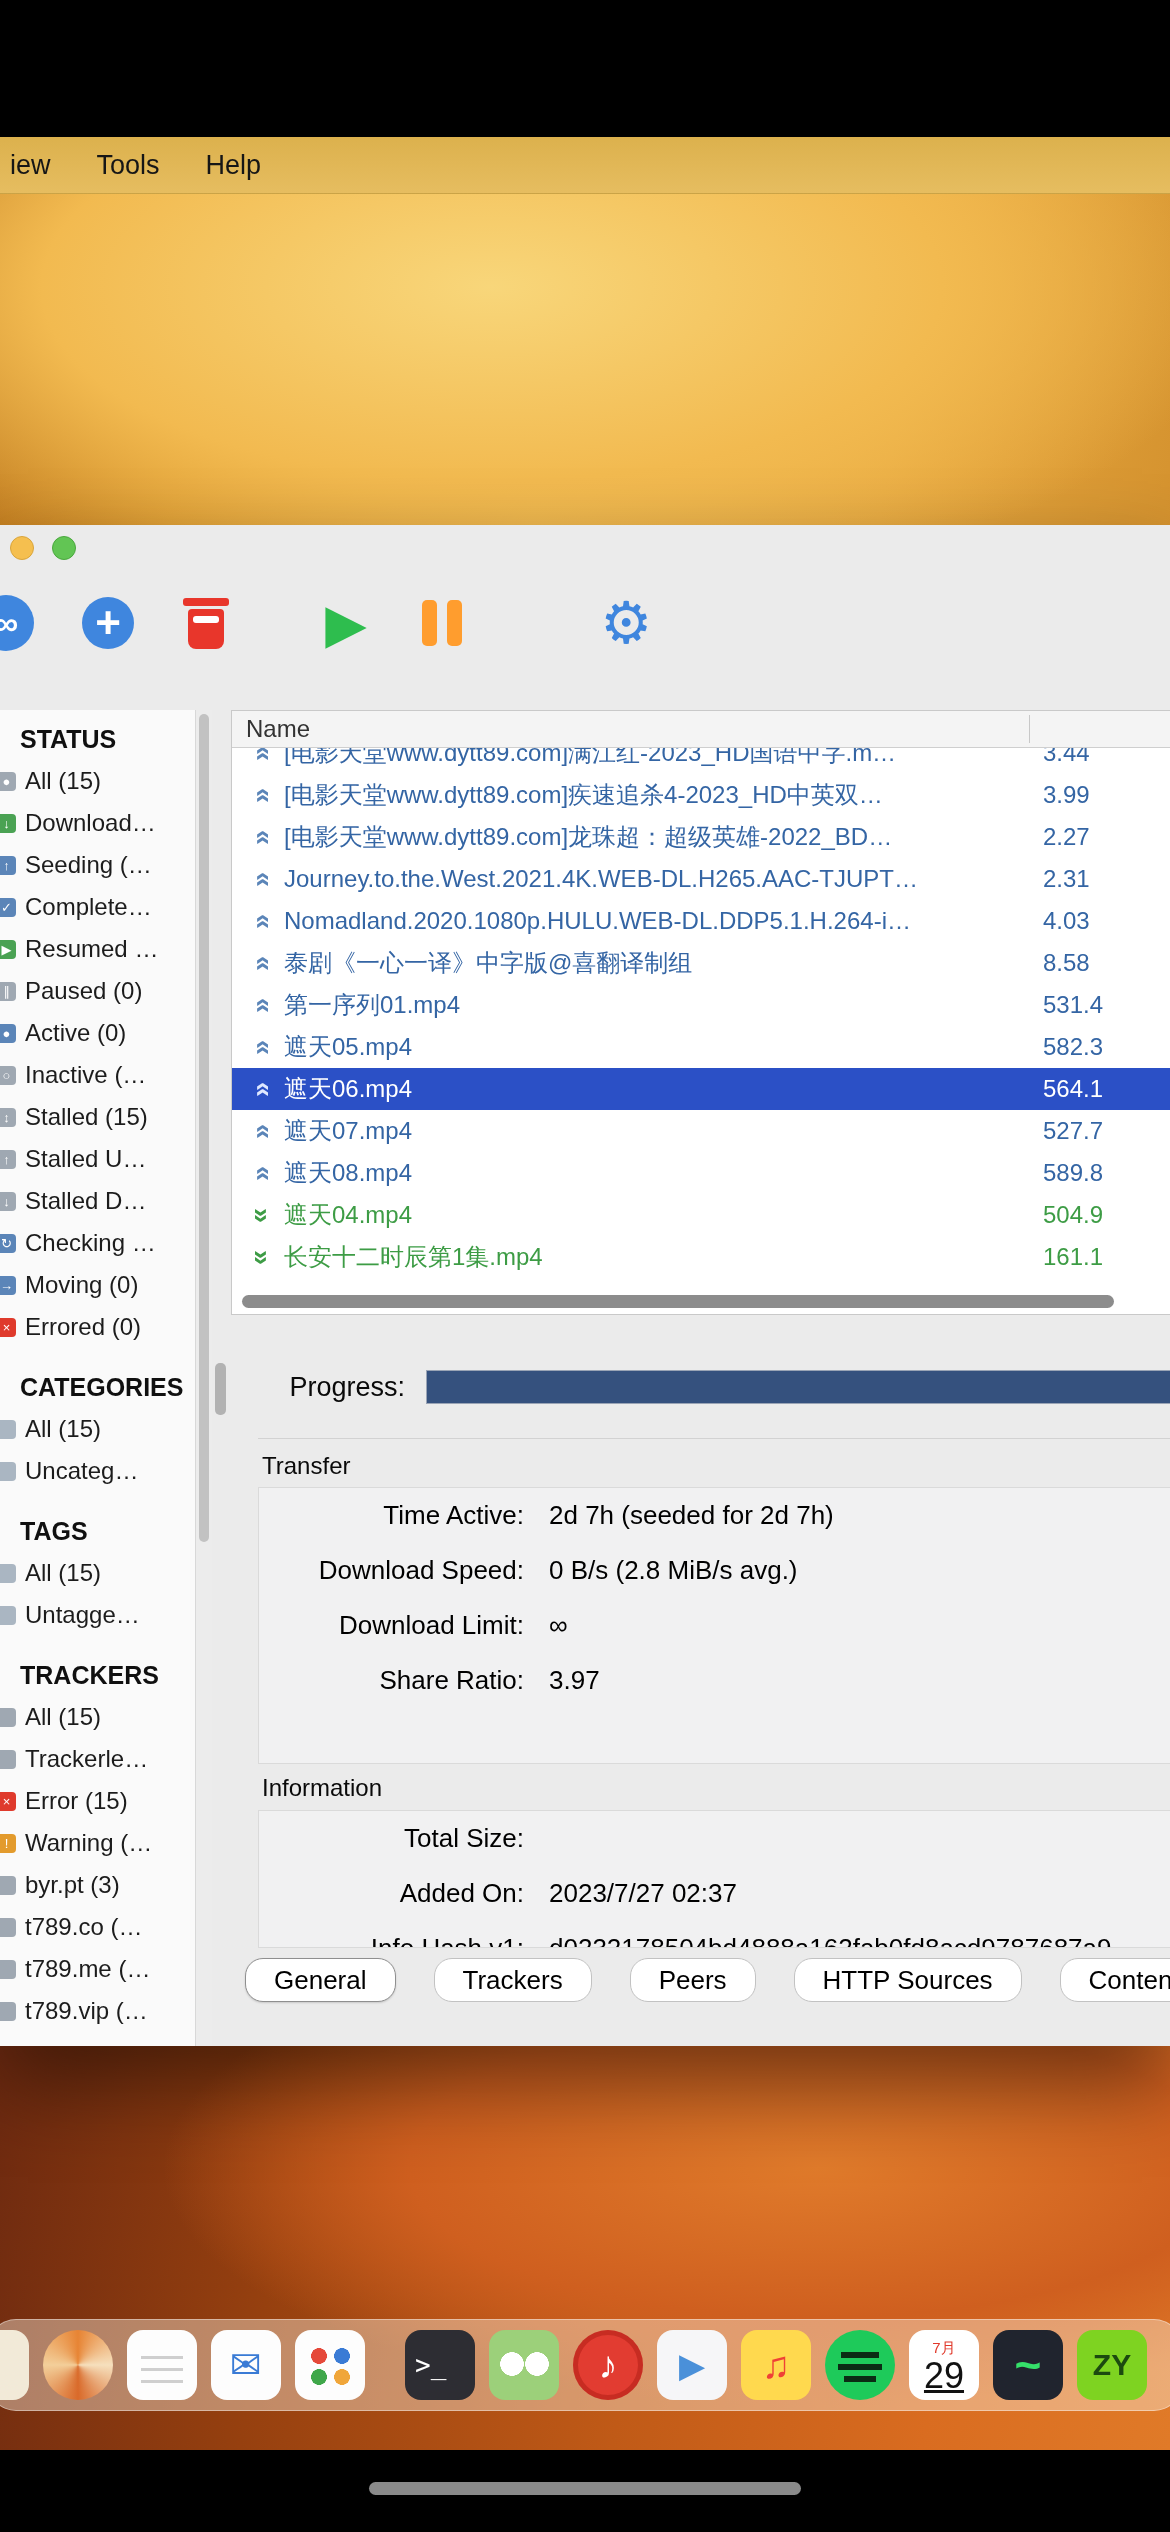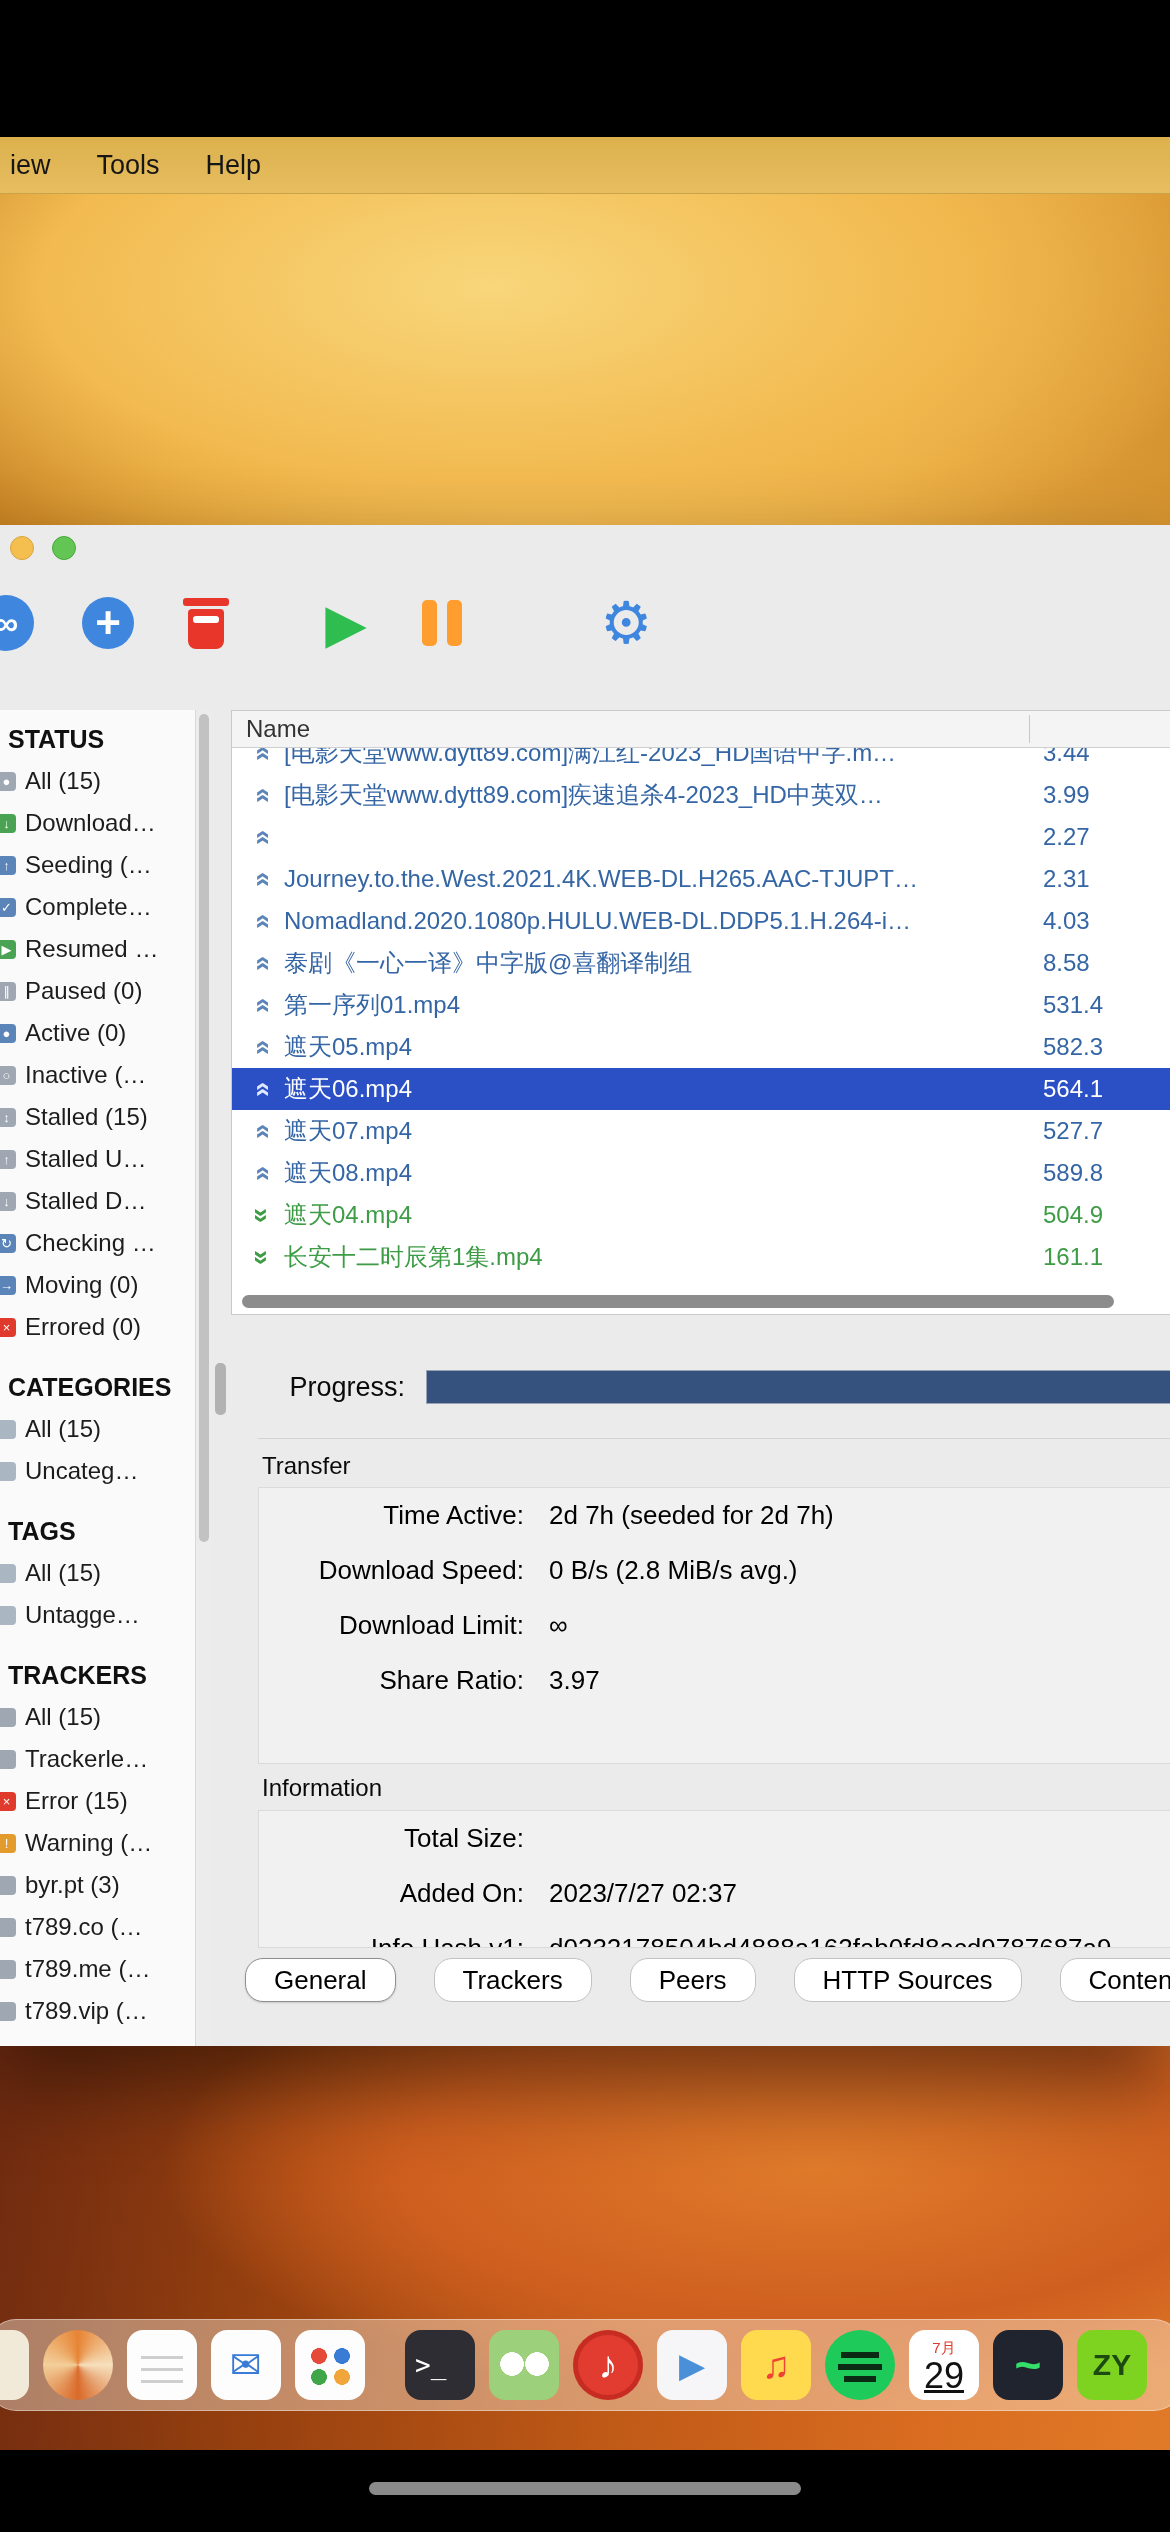--- a/index.html
+++ b/index.html
@@ -50,21 +50,21 @@
   .trash-body::after { content:""; position:absolute; left:5px; top:7px; width:26px; height:7px; background:#fff; border-radius:3px; }
   .tb-play { left:318px; width:56px; height:60px; color:#2ebd4e; font-size:54px; }
   .tb-pause { left:414px; width:56px; height:60px; gap:10px; }
   .pause-bar { width:15px; height:46px; background:#ff9d2e; border-radius:5px; }
   .tb-gear { left:596px; width:60px; height:64px; top:66px; color:#3f86de; font-size:58px; }
 
   
   .sidebar { position:absolute; left:0; top:185px; bottom:0; width:196px;
     background:#fafafa; border-right:1px solid #d8d8d8; overflow:hidden; padding-top:8px; }
   .sb-entry { display:flex; align-items:center; height:42px; padding-left:2px; white-space:nowrap; overflow:hidden; }
-  .sb-entry[data-kind="header"] { font-weight:bold; font-size:25px; color:#101010; margin-top:18px; padding-left:8px; }
+  .sb-entry[data-kind="header"] { font-weight:bold; font-size:25px; color:#101010; margin-top:18px; padding-left:20px; }
   .sidebar > .sb-entry[data-kind="header"]:first-of-type,
   .sb-entry[data-kind="header"]:nth-of-type(2) { margin-top:0; }
   .sb-entry[data-kind="item"] { font-size:24px; color:#1c1c1c; }
   .sb-icon { flex:0 0 auto; width:19px; height:19px; border-radius:4px; margin:0 9px 0 -5px;
     display:flex; align-items:center; justify-content:center;
     font-size:13px; color:#fff; background:#9fa8b2; }
   .sb-entry[data-icon="status-downloading"] .sb-icon,
   .sb-entry[data-icon="status-resumed"] .sb-icon { background:#4aa253; }
   .sb-entry[data-icon="status-seeding"] .sb-icon,
   .sb-entry[data-icon="status-completed"] .sb-icon,
@@ -459,20 +459,21 @@
             </div>
 
             <div class="t-row" data-state="seeding">
               <span class="chev">»</span>
               <span class="cell-name">[电影天堂www.dytt89.com]疾速追杀4-2023_HD中英双…</span>
               <span class="cell-value">3.99</span>
             </div>
 
             <div class="t-row" data-state="seeding">
               <span class="chev">»</span>
+              <span class="cell-name">[电影天堂www.dytt89.com]龙珠超：超级英雄-2022_BD…</span>
               <span class="cell-value">2.27</span>
             </div>
 
             <div class="t-row" data-state="seeding">
               <span class="chev">»</span>
               <span class="cell-name">Journey.to.the.West.2021.4K.WEB-DL.H265.AAC-TJUPT…</span>
               <span class="cell-value">2.31</span>
             </div>
 
             <div class="t-row" data-state="seeding">

